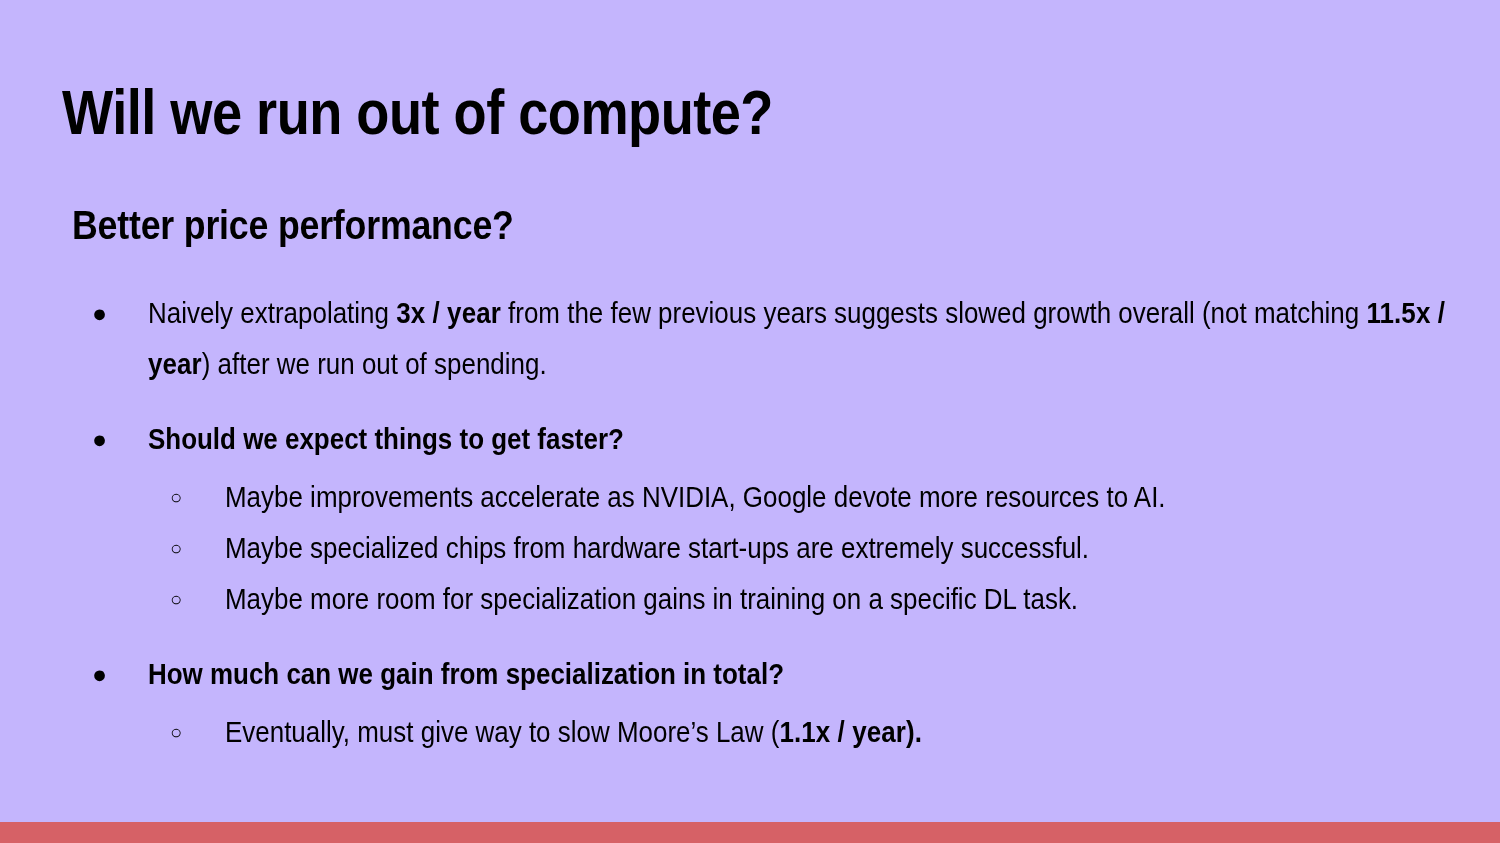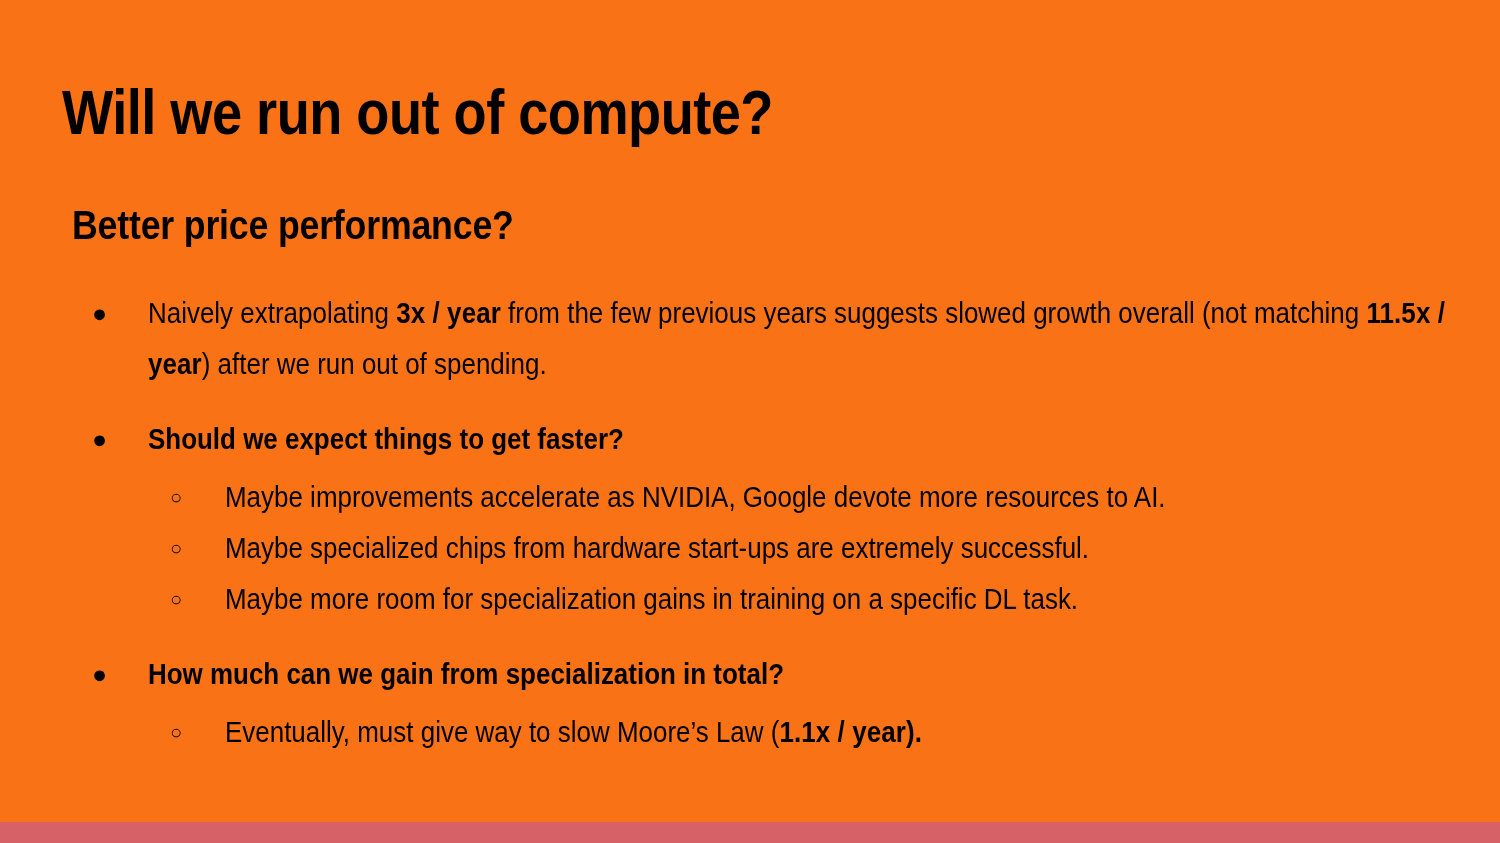--- a/index.html
+++ b/index.html
@@ -127,21 +127,21 @@
     position: absolute;
     left: 0;
     bottom: 0;
     width: 1500px;
     height: 21px;
   }
 </style>
 </head>
 <body>
 
-<div class="slide" style="background: #f97316;">
+<div class="slide" style="background: #c4b5fd;">
 
   <div class="slide-title">Will we run out of compute?</div>
 
   <div class="slide-subtitle">Better price performance?</div>
 
   <div class="body-block" id="bullet-list">
       <div class="bullet-l1">
         <span class="marker">●</span>
         <span class="txt"><span>Naively extrapolating </span><span class="em">3x / year</span><span> from the few previous years suggests slowed growth overall (not matching </span><span class="em">11.5x / year</span><span>) after we run out of spending.</span></span>
       </div>

